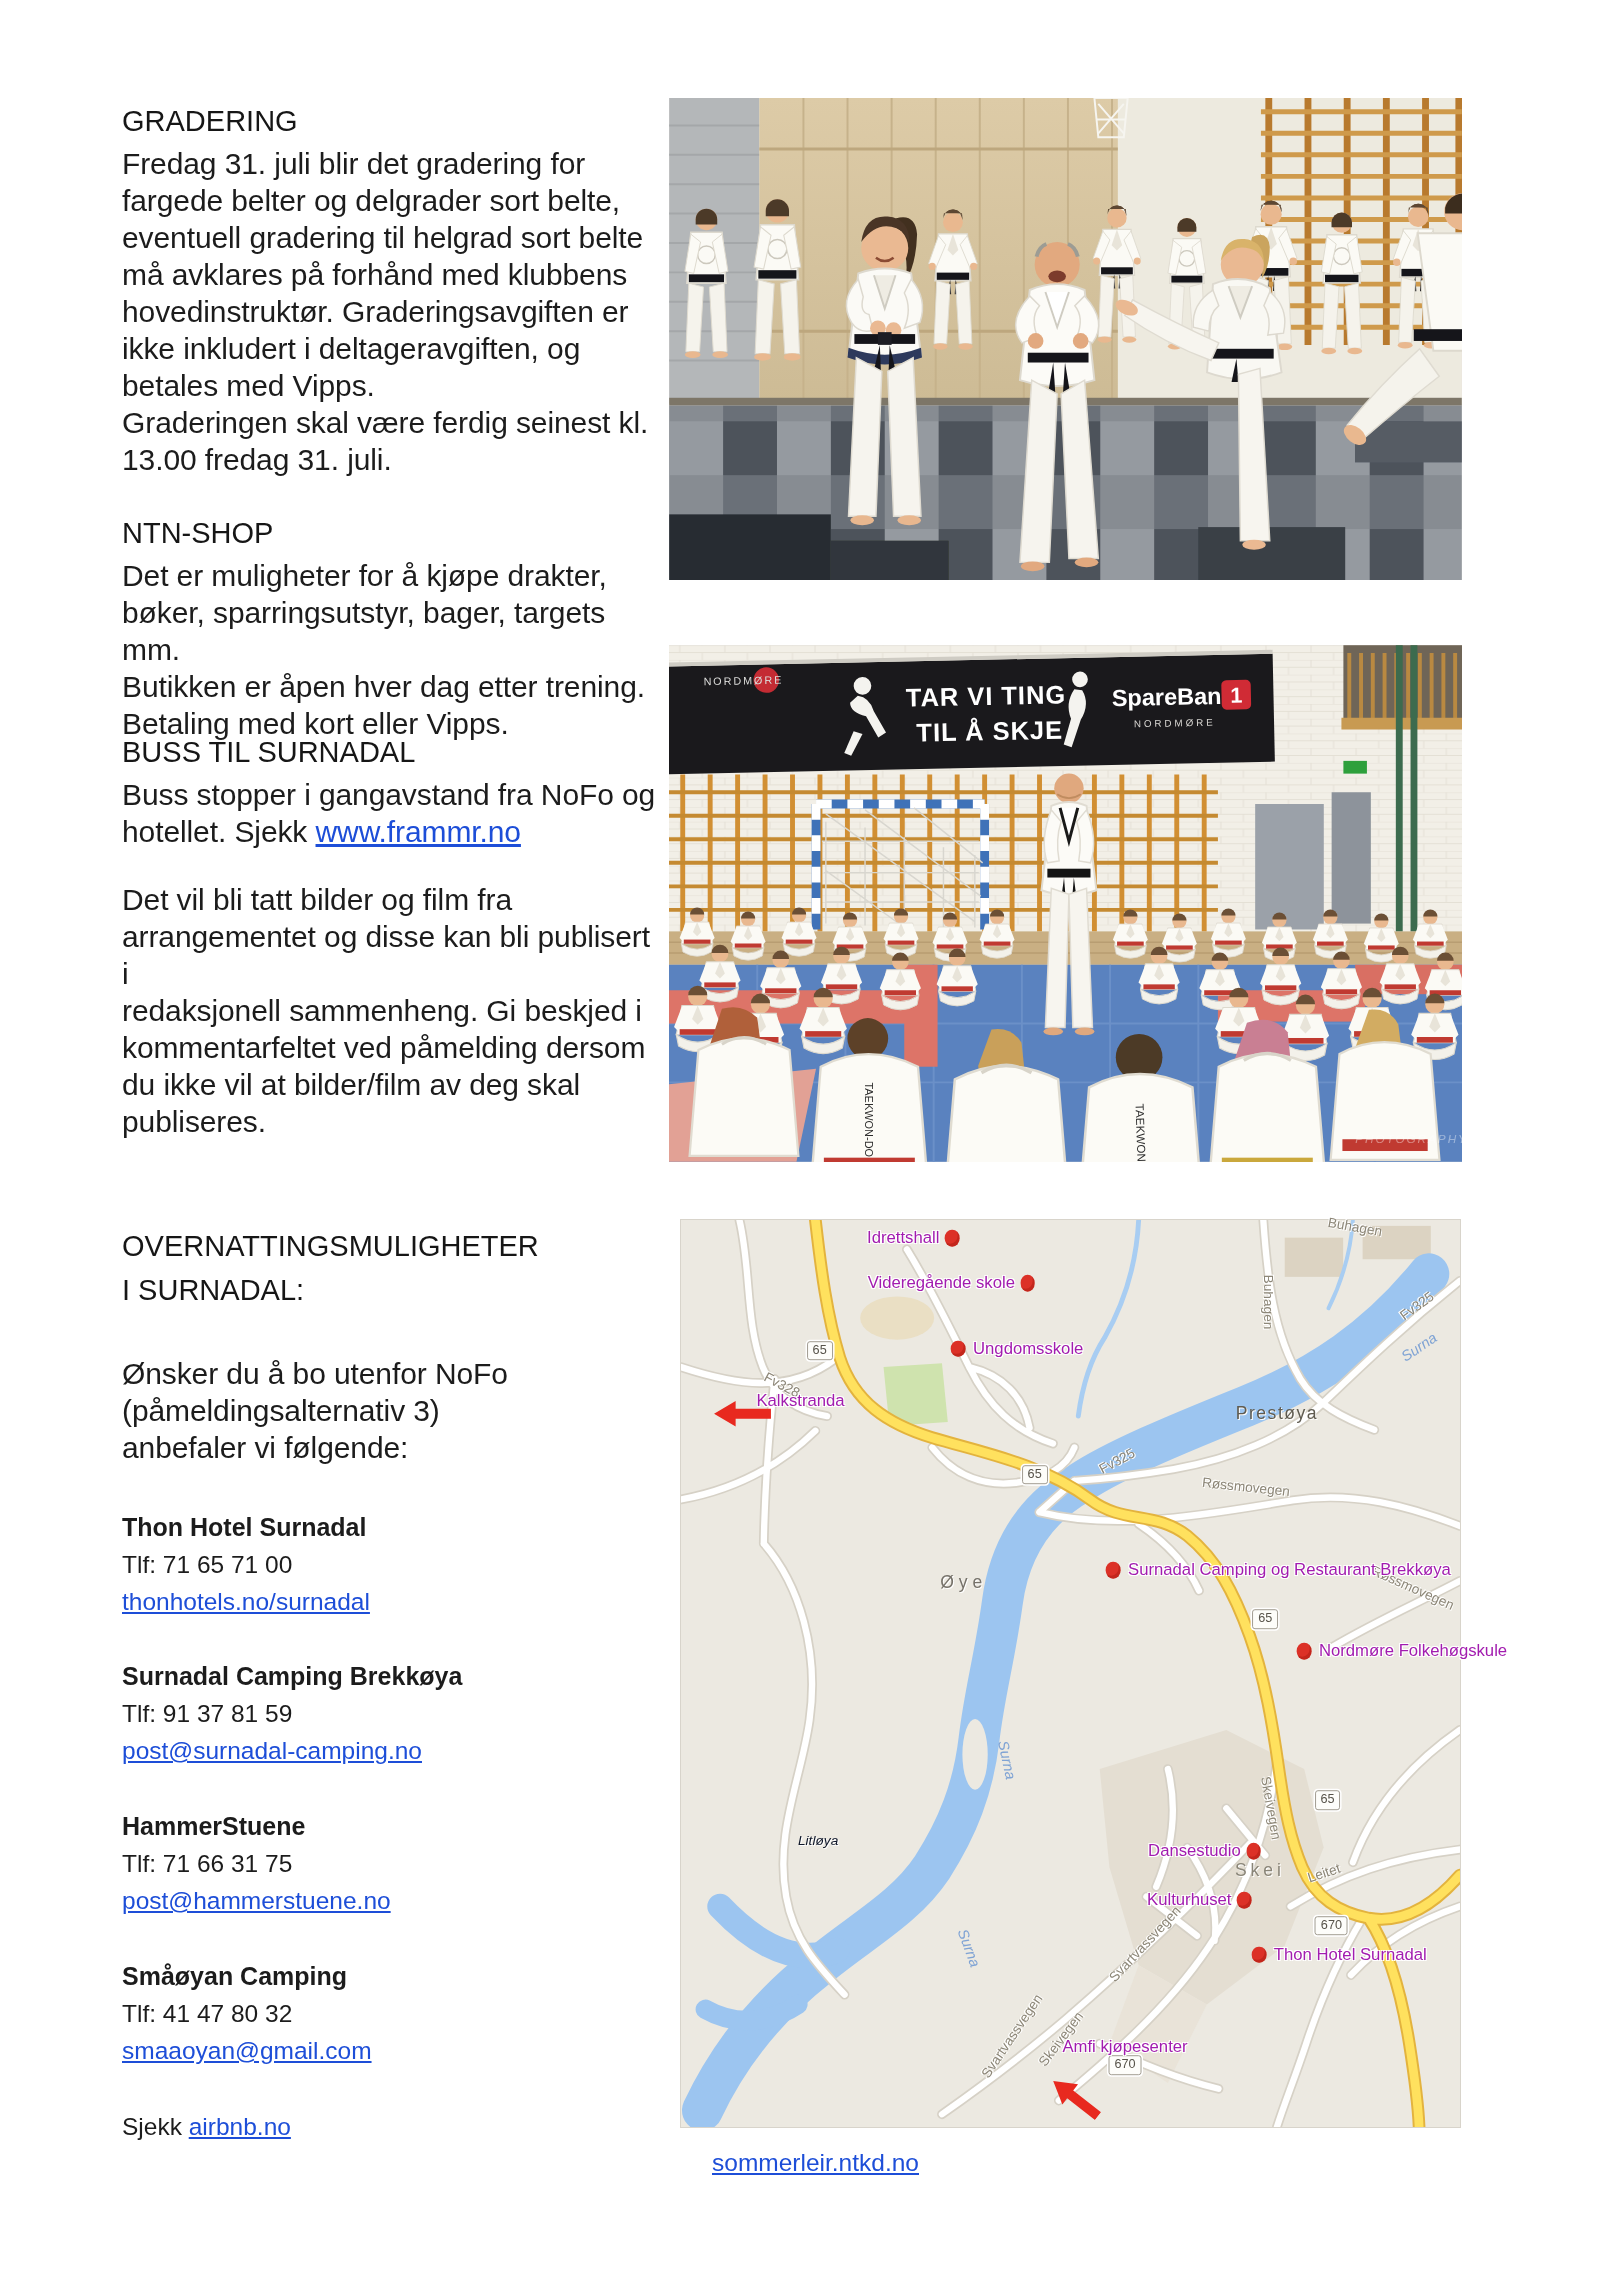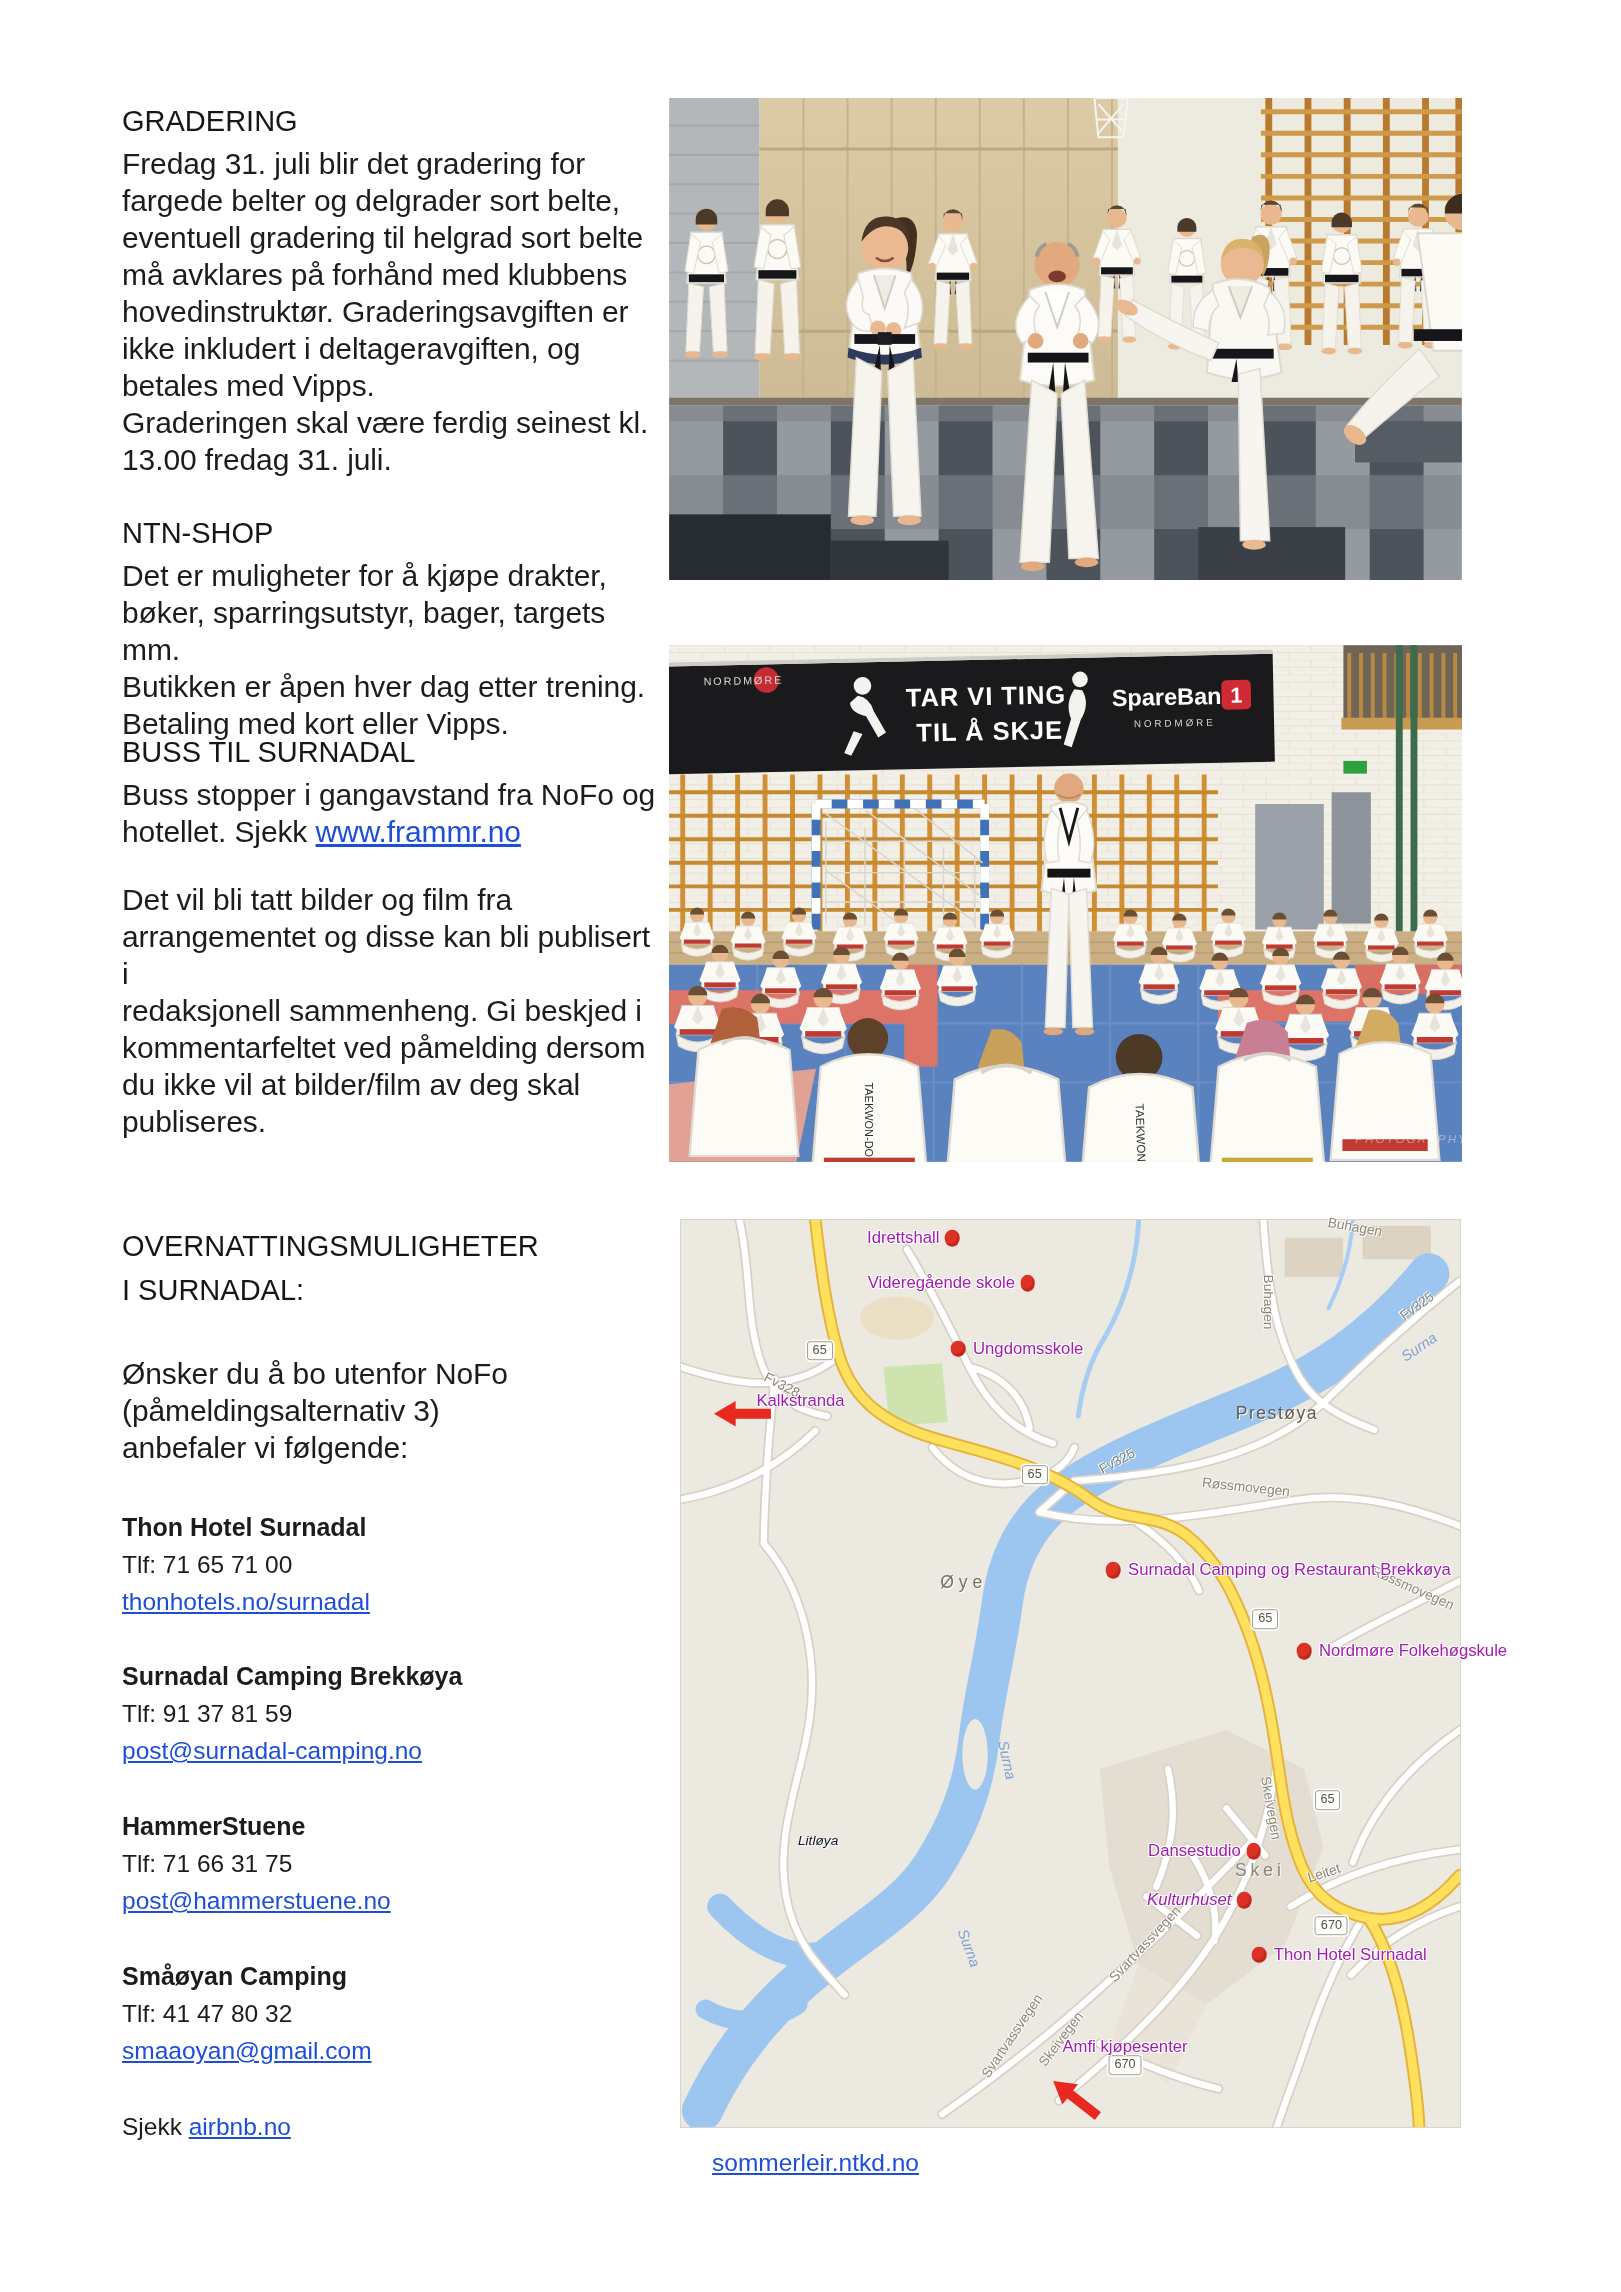--- a/index.html
+++ b/index.html
@@ -513,21 +513,21 @@
   <div class="ov poilbl" style="left: 44.5%; top: 7%; transform: translate(calc(-100% - 12.7px), -50%);">Videregående skole</div>
   <div class="ov dot" style="left: 35.6%; top: 14.2%; transform: translate(-50%, -50%);"></div>
   <div class="ov poilbl" style="left: 35.6%; top: 14.2%; transform: translate(14.7px, -50%);">Ungdomsskole</div>
   <div class="ov dot" style="left: 55.5%; top: 38.6%; transform: translate(-50%, -50%);"></div>
   <div class="ov poilbl" style="left: 55.5%; top: 38.6%; transform: translate(14.7px, -50%);">Surnadal Camping og Restaurant Brekkøya</div>
   <div class="ov dot" style="left: 80%; top: 47.5%; transform: translate(-50%, -50%);"></div>
   <div class="ov poilbl" style="left: 80%; top: 47.5%; transform: translate(14.7px, -50%);">Nordmøre Folkehøgskule</div>
   <div class="ov dot" style="left: 73.5%; top: 69.6%; transform: translate(-50%, -50%);"></div>
   <div class="ov poilbl" style="left: 73.5%; top: 69.6%; transform: translate(calc(-100% - 12.7px), -50%);">Dansestudio</div>
   <div class="ov dot" style="left: 72.3%; top: 75%; transform: translate(-50%, -50%);"></div>
-  <div class="ov poilbl" style="left: 72.3%; top: 75%; transform: translate(calc(-100% - 12.7px), -50%); font-style: italic;">Kulturhuset</div>
+  <div class="ov poilbl" style="left: 72.3%; top: 75%; transform: translate(calc(-100% - 12.7px), -50%);">Kulturhuset</div>
   <div class="ov dot" style="left: 74.2%; top: 81%; transform: translate(-50%, -50%);"></div>
   <div class="ov poilbl" style="left: 74.2%; top: 81%; transform: translate(14.7px, -50%);">Thon Hotel Surnadal</div>
 
   <div class="ov" style="left: 4.2%; top: 20%; transform: translate(-50%, -50%);">
     <svg width="57" height="25.5" viewBox="0 0 58 26">
         <path d="M0 13 22 0v8h36v10H22v8Z" fill="#e8291f"></path>
       </svg>
   </div>
   <div class="ov poilbl" style="left: 7.8%; top: 20%; transform: translate(14.7px, -50%);">Kalkstranda</div>
   <div class="ov" style="left: 48.8%; top: 93.8%; transform: translate(-50%, -50%) rotate(38deg);">

